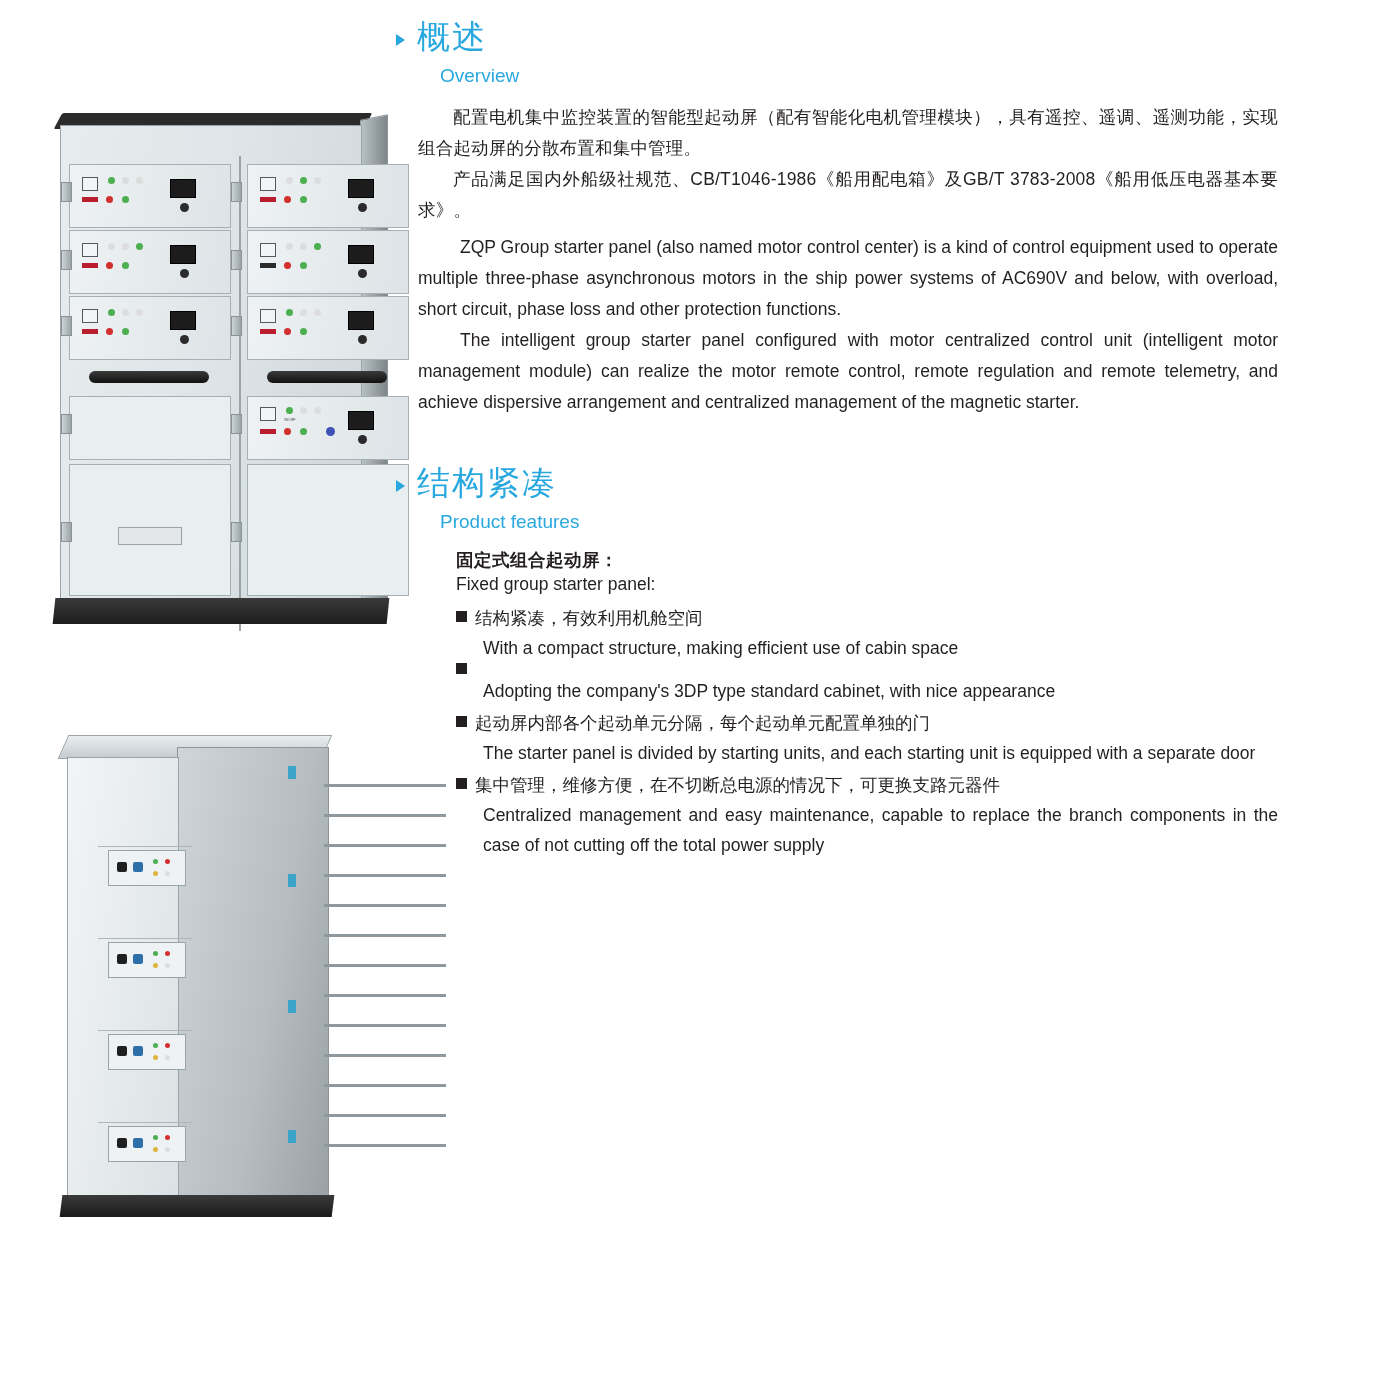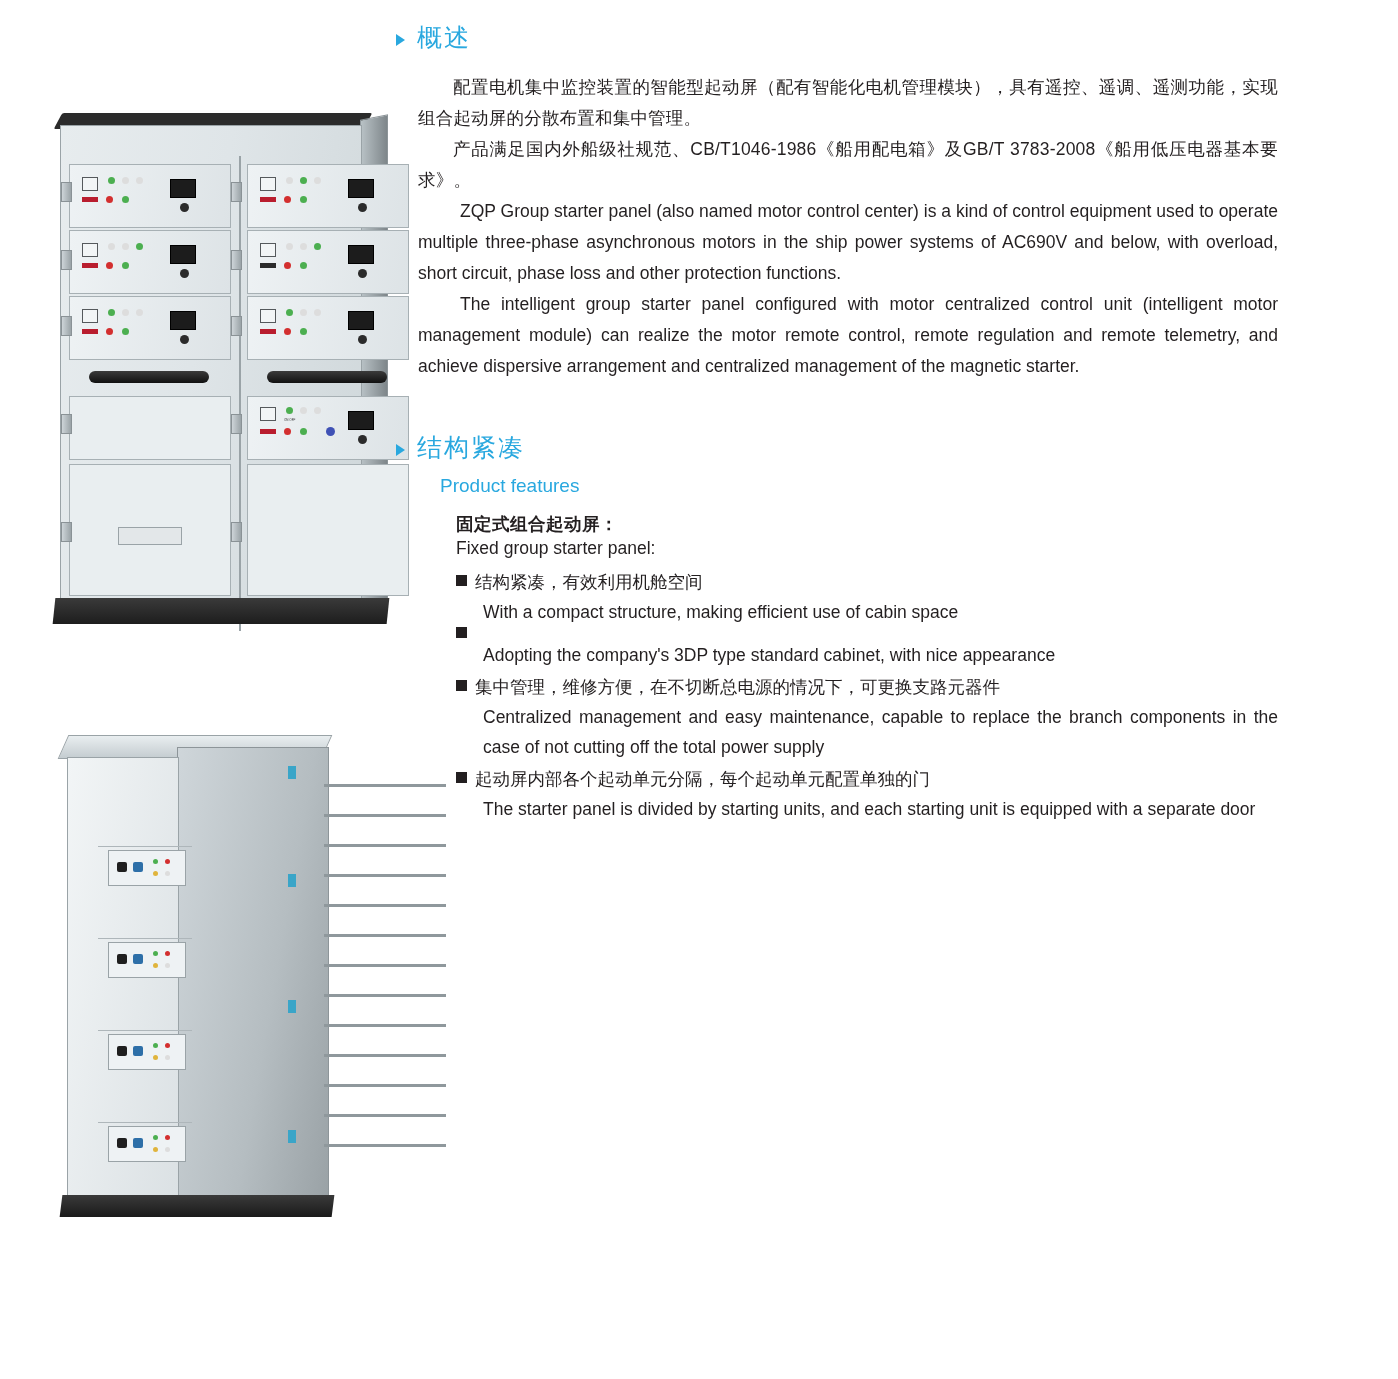--- a/index.html
+++ b/index.html
@@ -143,21 +143,21 @@
   }
   .tri {
     width: 0; height: 0;
     border-left: 9px solid #29a8df;
     border-top: 6px solid transparent;
     border-bottom: 6px solid transparent;
     margin-top: 18px;
     margin-right: 12px;
   }
   .h-cn {
-    font-size: 25px;
+    font-size: 33px;
     color: #29a8df;
     letter-spacing: 2px;
     line-height: 42px;
     font-weight: normal;
   }
   .h-en {
     font-size: 19px;
     color: #29a8df;
     margin-left: 22px;
     margin-top: 6px;
@@ -168,21 +168,21 @@
     font-size: 17.5px;
     line-height: 31px;
     text-align: justify;
     margin: 0;
     color: #231f20;
   }
   p.cn { text-indent: 2em; letter-spacing: .2px; }
   p.en { text-indent: 2.4em; }
 
   .block-cn { margin-top: 14px; }
-  .block-en { margin-top: 0; }
+  .block-en { margin-top: 6px; }
 
   .feat-title-cn {
     font-size: 17.5px;
     font-weight: bold;
     margin: 0;
     letter-spacing: .5px;
   }
   .feat-title-en {
     font-size: 17.5px;
     margin: 2px 0 0 0;
@@ -393,20 +393,21 @@
     </div>
   </div>
 
   <div class="content">
 
     <div style="padding-top:16px;">
       <div class="section-head">
         <div class="tri"></div>
         <div class="h-cn">概述</div>
       </div>
+      <div class="h-en">Overview</div>
 
       <div class="block-cn">
         <p class="body cn">配置电机集中监控装置的智能型起动屏（配有智能化电机管理模块），具有遥控、遥调、遥测功能，实现组合起动屏的分散布置和集中管理。</p>
         <p class="body cn">产品满足国内外船级社规范、CB/T1046-1986《船用配电箱》及GB/T 3783-2008《船用低压电器基本要求》。</p>
       </div>
 
       <div class="block-en">
         <p class="body en">ZQP Group starter panel (also named motor control center) is a kind of control equipment used to operate multiple three-phase asynchronous motors in the ship power systems of AC690V and below, with overload, short circuit, phase loss and other protection functions.</p>
         <p class="body en">The intelligent group starter panel configured with motor centralized control unit (intelligent motor management module) can realize the motor remote control, remote regulation and remote telemetry, and achieve dispersive arrangement and centralized management of the magnetic starter.</p>
       </div>
@@ -435,30 +436,30 @@
           <div class="feat-item">
             <p class="feat-cn">
               <span class="sq"></span>
             </p>
             <p class="feat-en">Adopting the company's 3DP type standard cabinet, with nice appearance</p>
           </div>
 
           <div class="feat-item">
             <p class="feat-cn">
               <span class="sq"></span>
+              <span>起动屏内部各个起动单元分隔，每个起动单元配置单独的门</span>
+            </p>
+            <p class="feat-en">The starter panel is divided by starting units, and each starting unit is equipped with a separate door</p>
+          </div>
+
+          <div class="feat-item">
+            <p class="feat-cn">
+              <span class="sq"></span>
               <span>集中管理，维修方便，在不切断总电源的情况下，可更换支路元器件</span>
             </p>
             <p class="feat-en">Centralized management and easy maintenance, capable to replace the branch components in the case of not cutting off the total power supply</p>
           </div>
-
-          <div class="feat-item">
-            <p class="feat-cn">
-              <span class="sq"></span>
-              <span>起动屏内部各个起动单元分隔，每个起动单元配置单独的门</span>
-            </p>
-            <p class="feat-en">The starter panel is divided by starting units, and each starting unit is equipped with a separate door</p>
-          </div>
         </div>
       </div>
     </div>
 
   </div>
 </div>
 
 </body></html>

